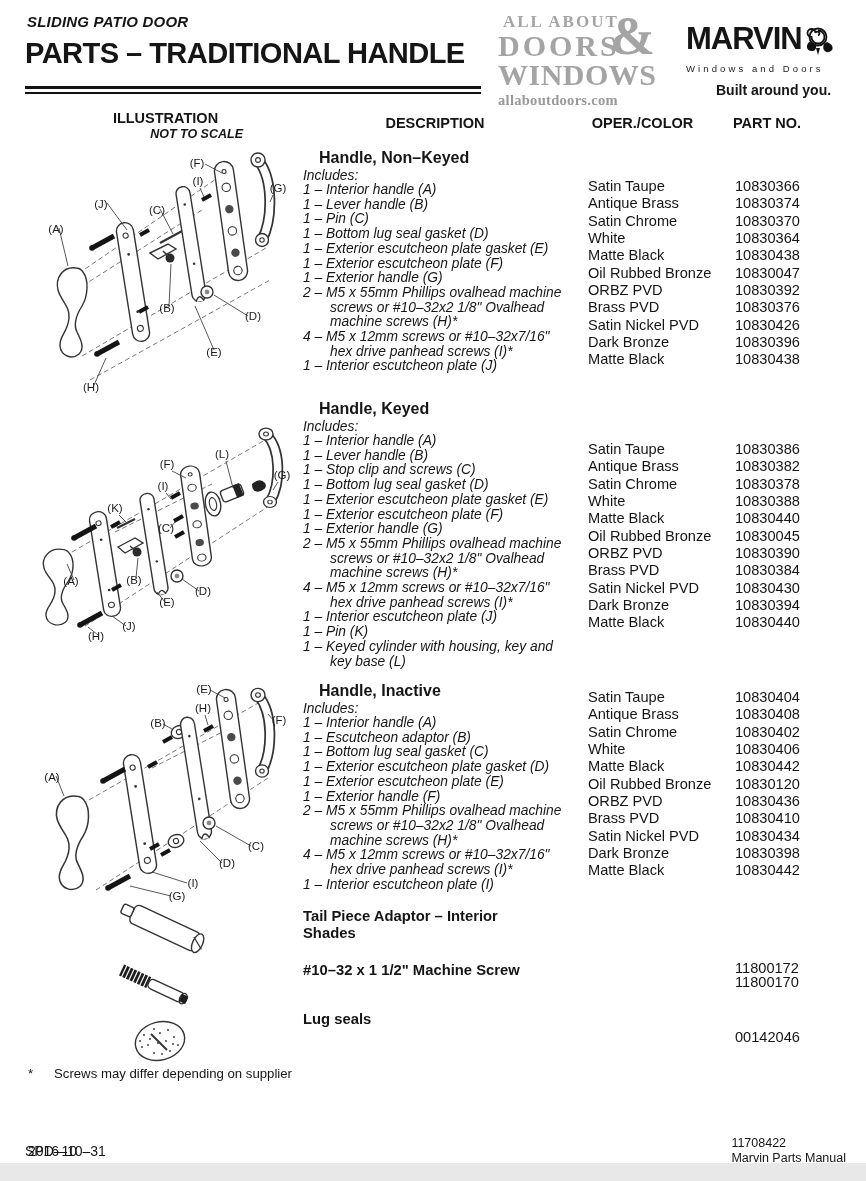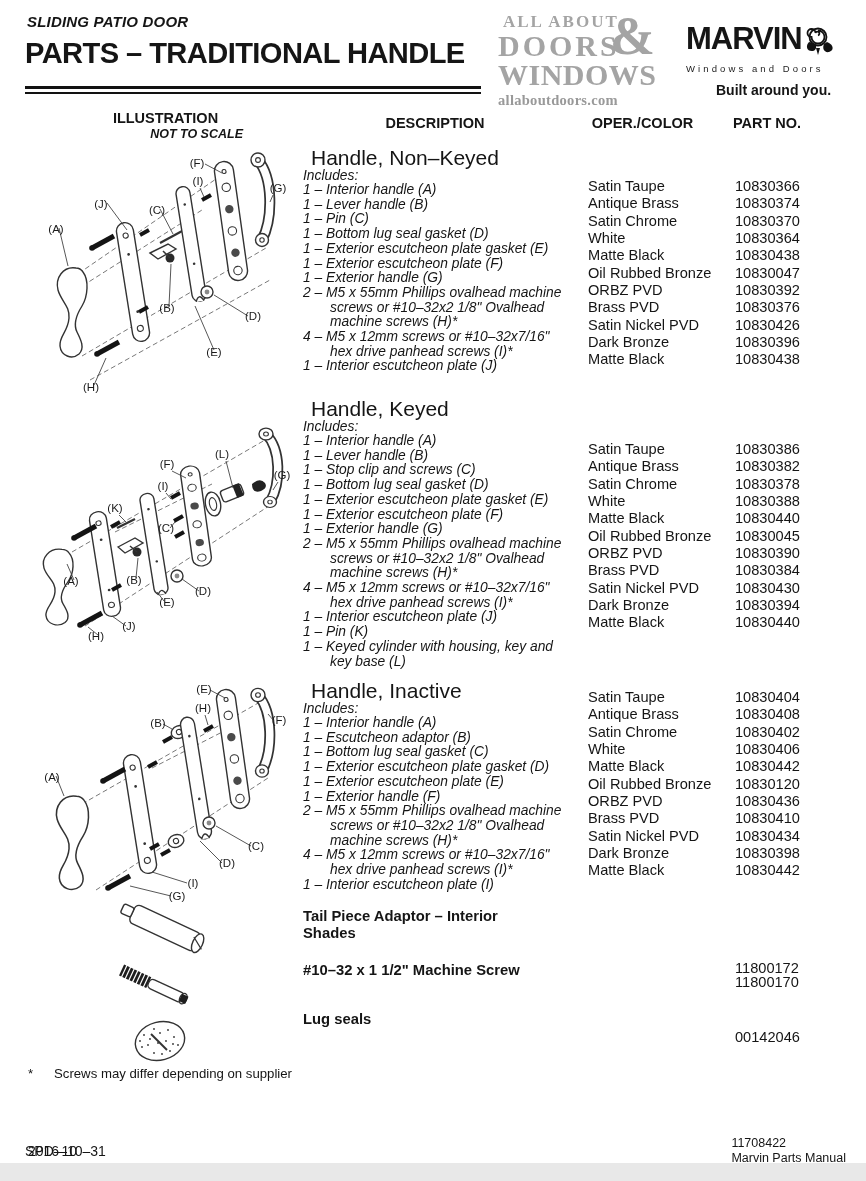--- a/index.html
+++ b/index.html
@@ -28,21 +28,21 @@
   .mv-name{font-size:31px;font-weight:bold;letter-spacing:-1px;line-height:30px}
   .mv-sub{font-size:9.5px;letter-spacing:3.1px;color:#1d1d1d;margin-top:1px;white-space:nowrap}
   .mv-tag{font-size:14px;font-weight:bold;margin-top:8px;margin-left:30px}
 
   
   .col-h{font-weight:bold;font-size:14.5px;text-align:center;white-space:nowrap}
   .col-note{font-weight:bold;font-style:italic;font-size:12.5px;text-align:right}
 
   
   .desc{width:262px}
-  .sec-h{font-weight:normal;font-size:21px;line-height:16px;margin:0 0 2px 8px}
+  .sec-h{font-weight:bold;font-size:16px;line-height:16px;margin:0 0 2px 16px}
   .includes{font-style:italic;font-size:13.8px;line-height:15px}
   .plist{margin:0;padding:0;list-style:none;font-style:italic;font-size:13.8px;line-height:14.7px}
   .plist li{padding-left:27px;text-indent:-27px}
 
   .rows{font-size:14.6px}
   .prow{display:flex;height:17.35px;line-height:17.35px;white-space:nowrap}
   .prow .c{width:147px}
 
   
   .xh{width:250px}

